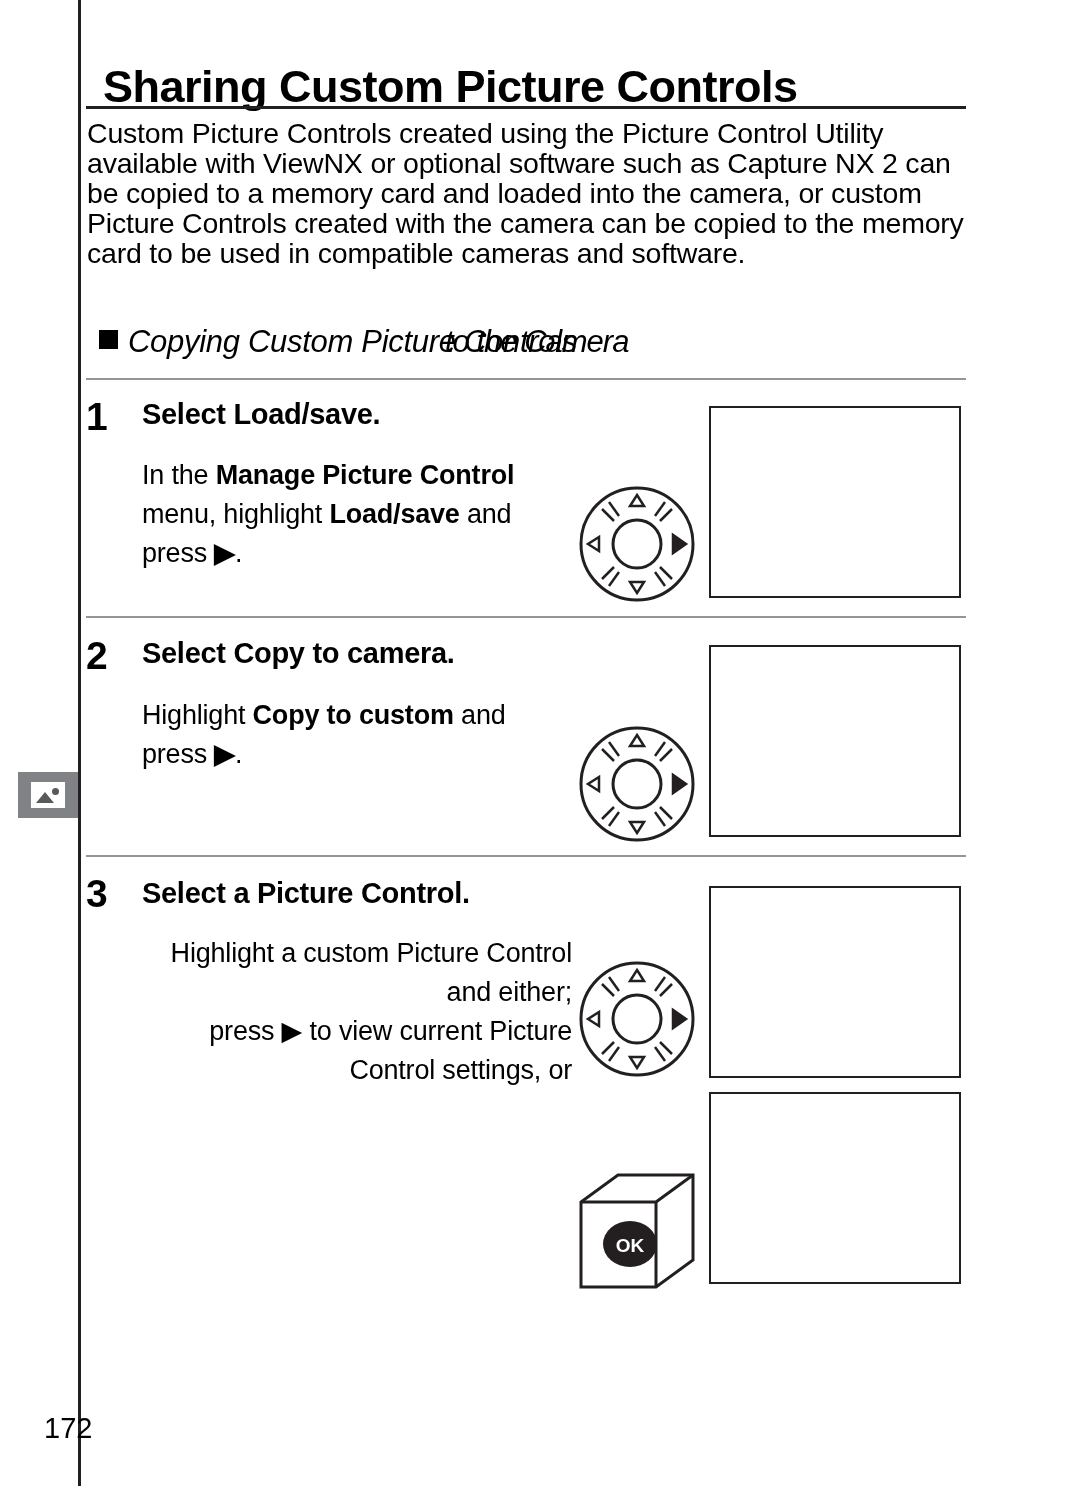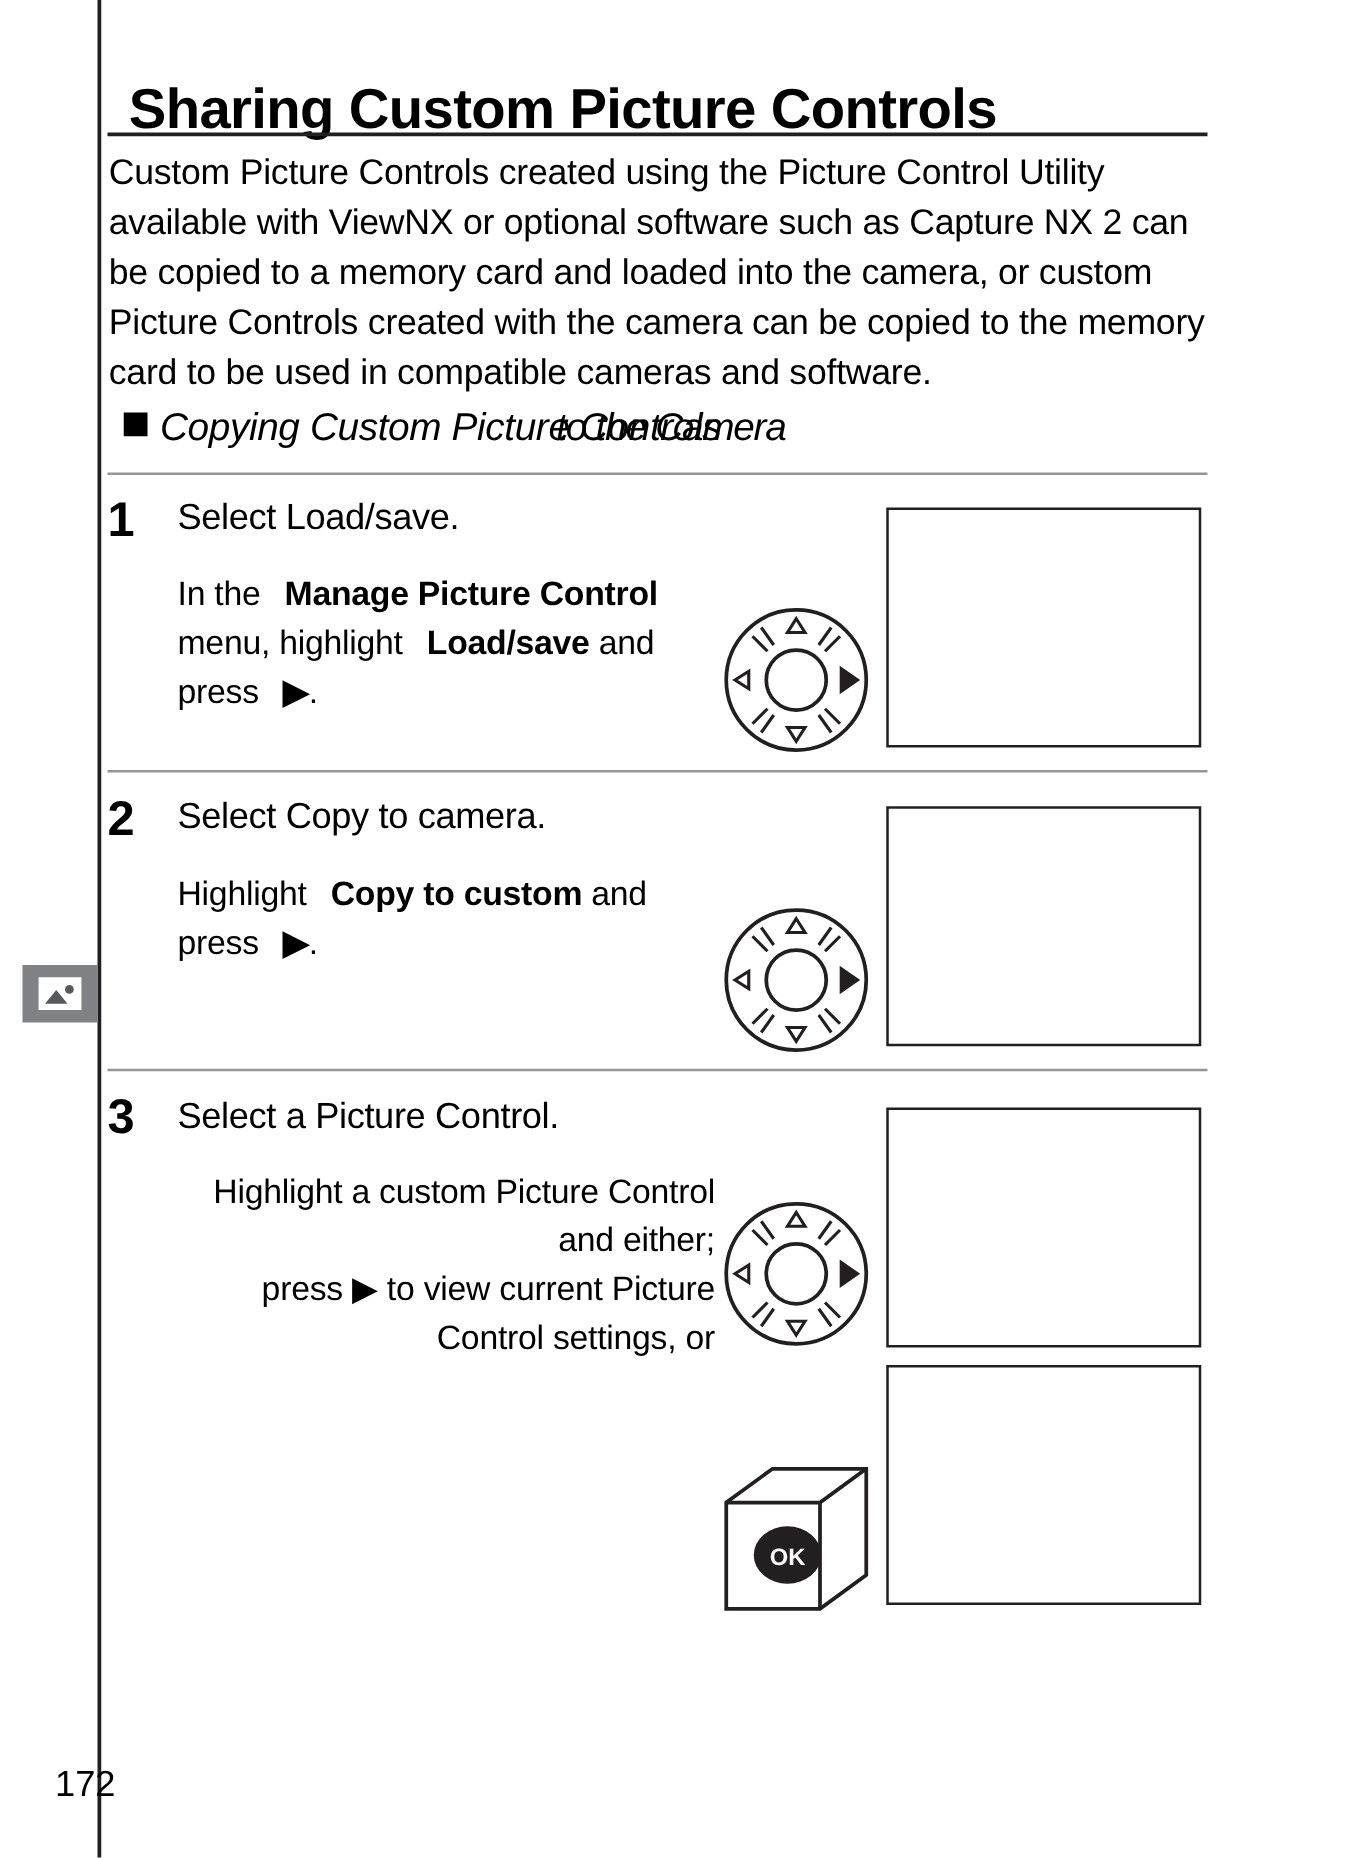--- a/index.html
+++ b/index.html
@@ -78,21 +78,21 @@
     letter-spacing: -0.5px;
     white-space: nowrap;
   }
 
   .intro {
     position: absolute;
     left: 87px;
     top: 118px;
     width: 890px;
     font-size: 28.5px;
-    line-height: 40px;
+    line-height: 30px;
     letter-spacing: -0.2px;
   }
 
   .section-head {
     position: absolute;
     left: 86px;
     top: 324px;
     font-size: 31px;
     font-style: italic;
     letter-spacing: -0.3px;
@@ -126,31 +126,31 @@
 
   .step-num {
     position: absolute;
     font-size: 39px;
     font-weight: bold;
     color: #000;
   }
   .step-title {
     position: absolute;
     font-size: 29px;
-    font-weight: normal;
+    font-weight: bold;
     letter-spacing: -0.3px;
     white-space: nowrap;
   }
   .step-body {
     position: absolute;
     font-size: 27px;
     line-height: 39px;
     letter-spacing: -0.2px;
   }
-  .step-body b { font-weight: bold; margin-left: 12px; }
+  .step-body b { font-weight: bold; }
   .indent { padding-left: 22px; display: block; }
 
   .screen-box {
     position: absolute;
     border: 2px solid #231f20;
     background: #ffffff;
     box-sizing: border-box;
   }
 
   .page-number {

